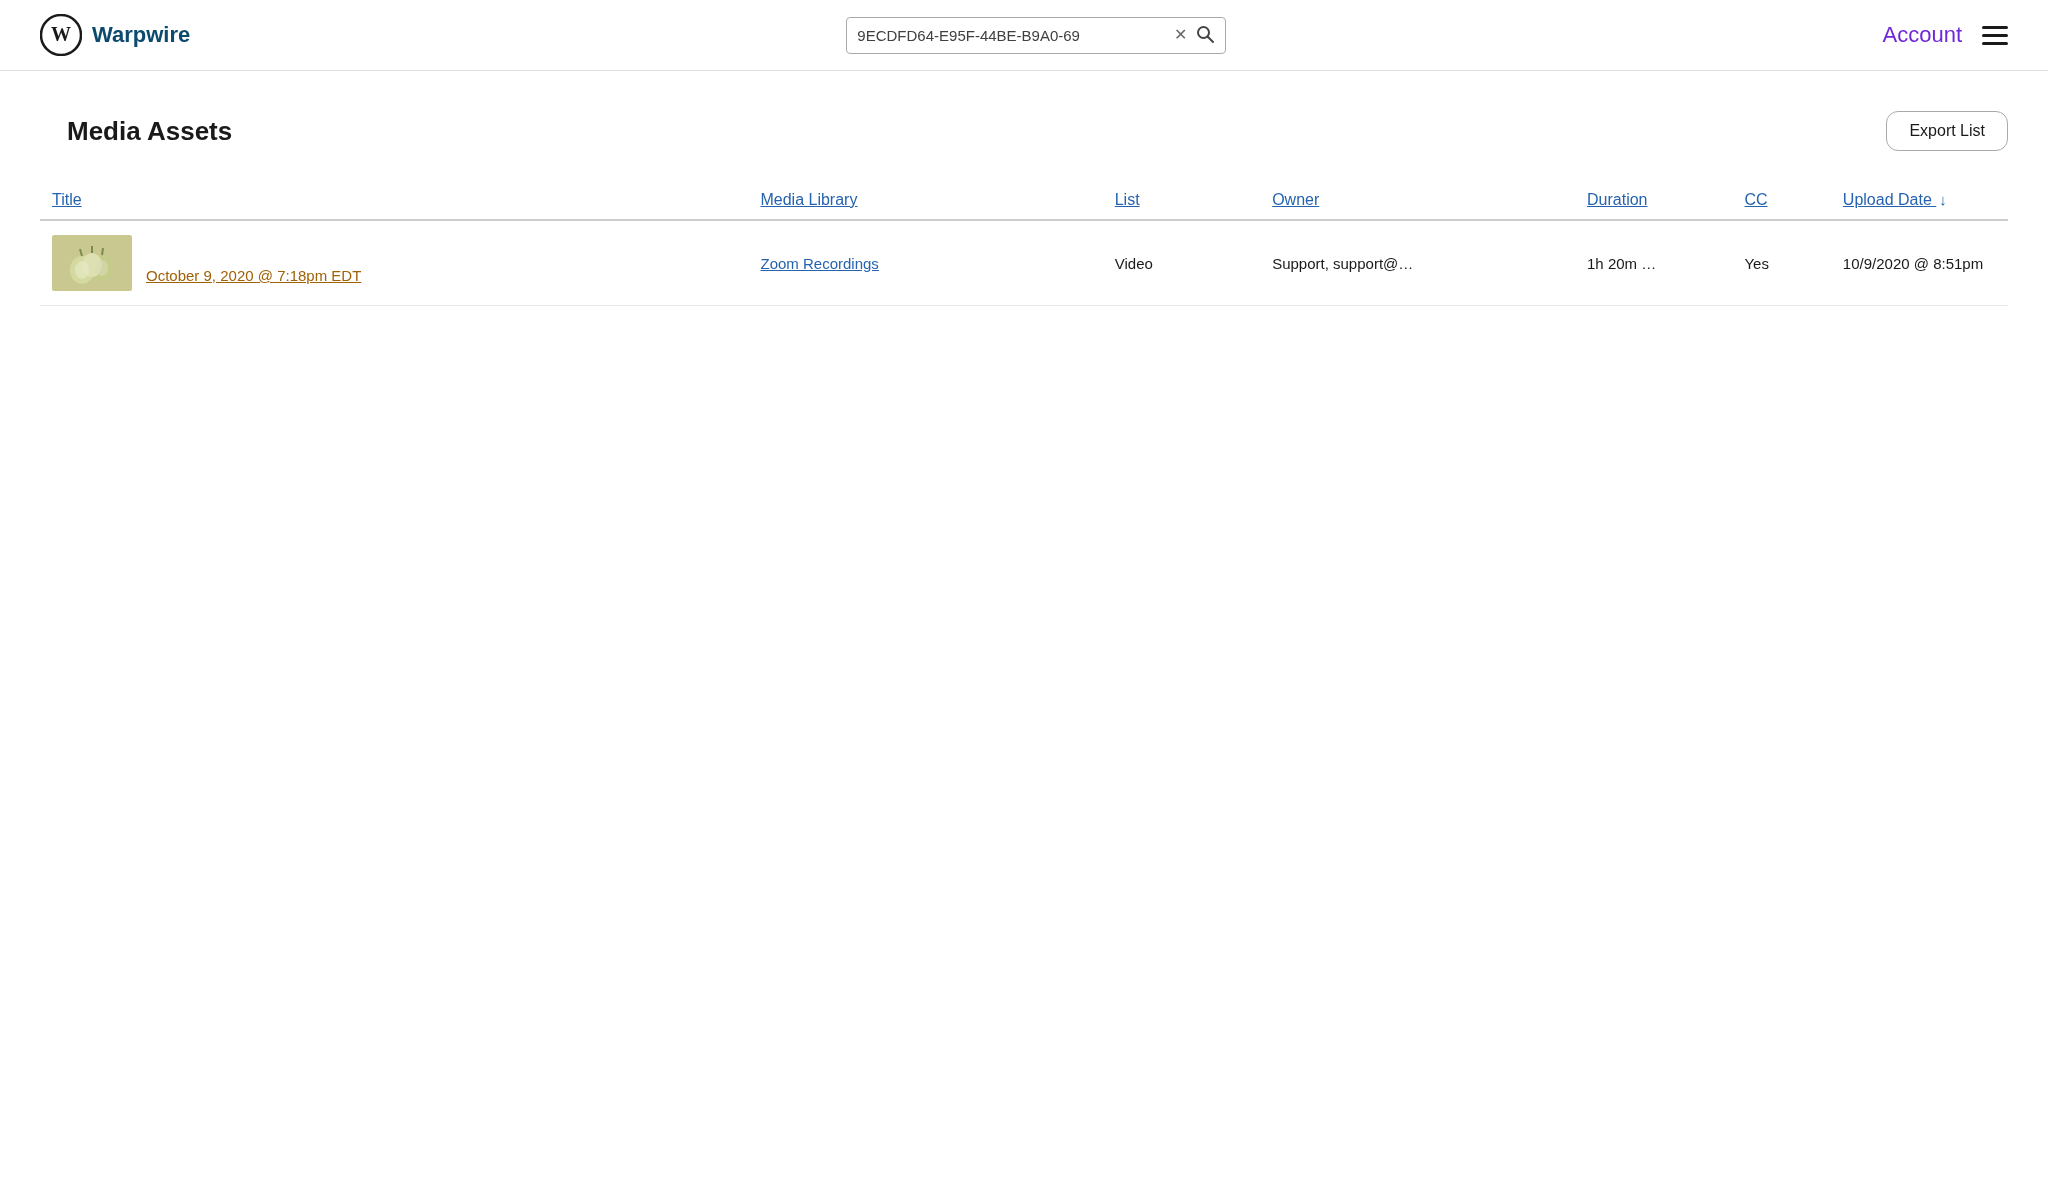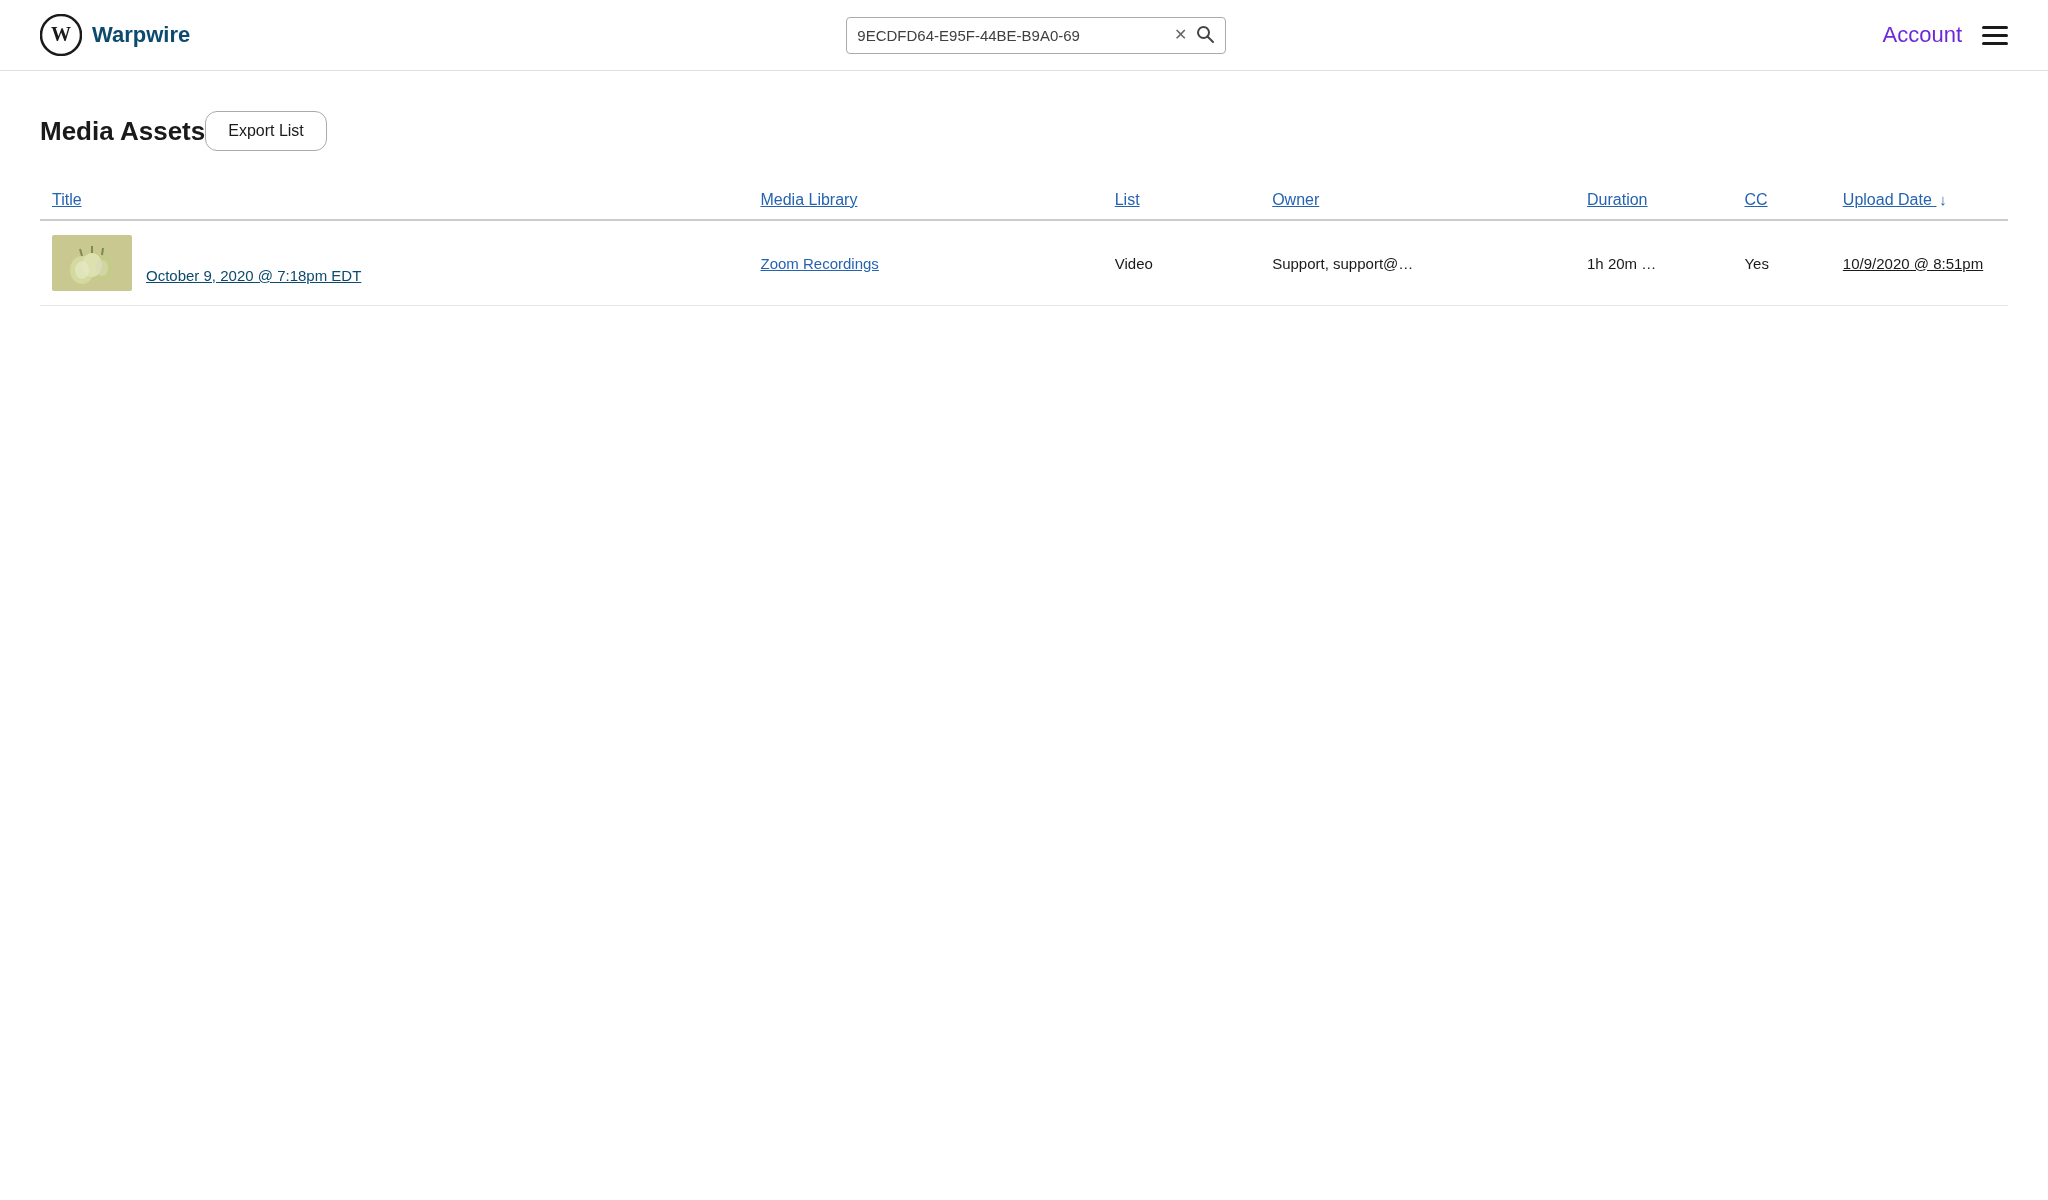--- a/index.html
+++ b/index.html
@@ -110,21 +110,23 @@
     }
 
     
     .main {
       padding: 40px 40px 0 40px;
     }
 
     .page-header {
       display: flex;
       align-items: center;
+      justify-content: space-between;
       margin-bottom: 30px;
+      margin-left: 27px;
     }
 
     .page-title {
       font-size: 26px;
       font-weight: 700;
       color: #1a1a1a;
     }
 
     .export-btn {
       border: 1.5px solid #aaa;
@@ -182,41 +184,40 @@
     .col-duration {
       width: 8%;
     }
 
     .col-cc {
       width: 5%;
     }
 
     .col-upload {
       width: 12%;
-      text-decoration: underline;
     }
 
     
     .thumb-placeholder {
       width: 80px;
       height: 56px;
       display: inline-block;
       vertical-align: middle;
       overflow: hidden;
       border-radius: 2px;
     }
 
     .title-cell {
       display: flex;
       align-items: center;
       gap: 14px;
     }
 
     .asset-title-link {
-      color: #0c4a6e;
+      color: #a16207;
       text-decoration: underline;
       font-size: 15px;
       cursor: pointer;
       margin-top: 25px;
     }
 
     .library-link {
       color: #2563b0;
       font-size: 15px;
       cursor: pointer;

